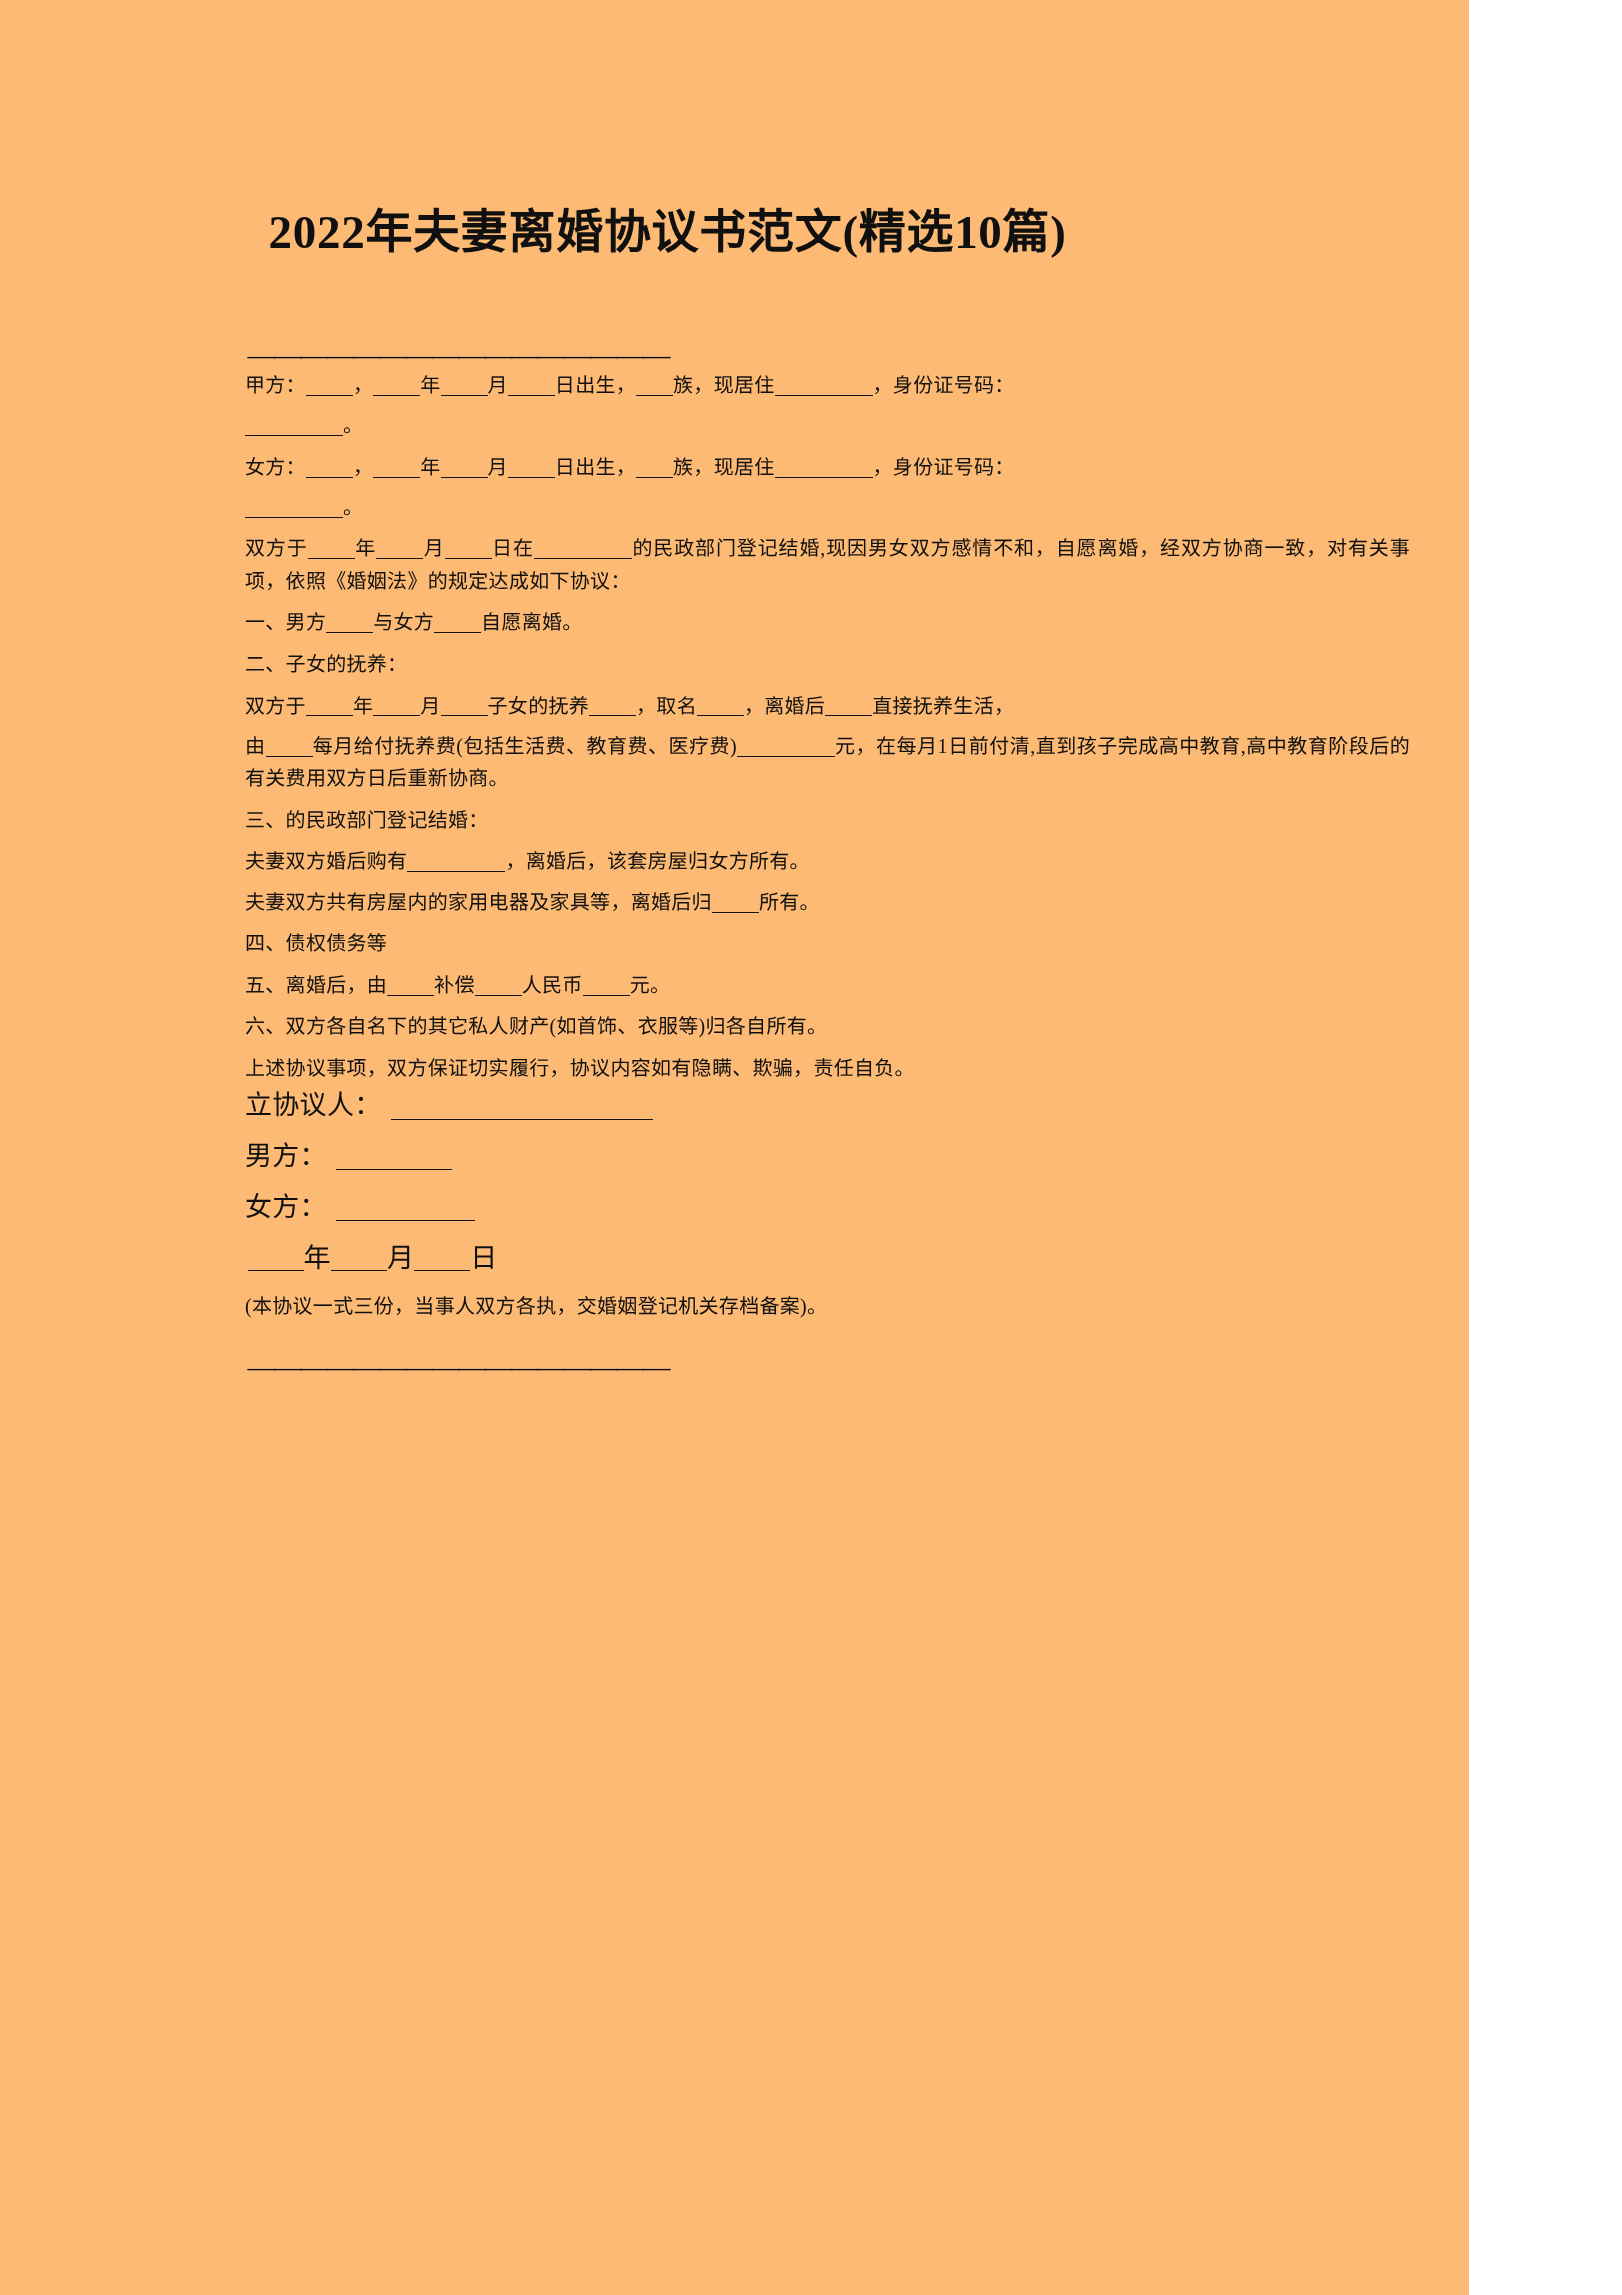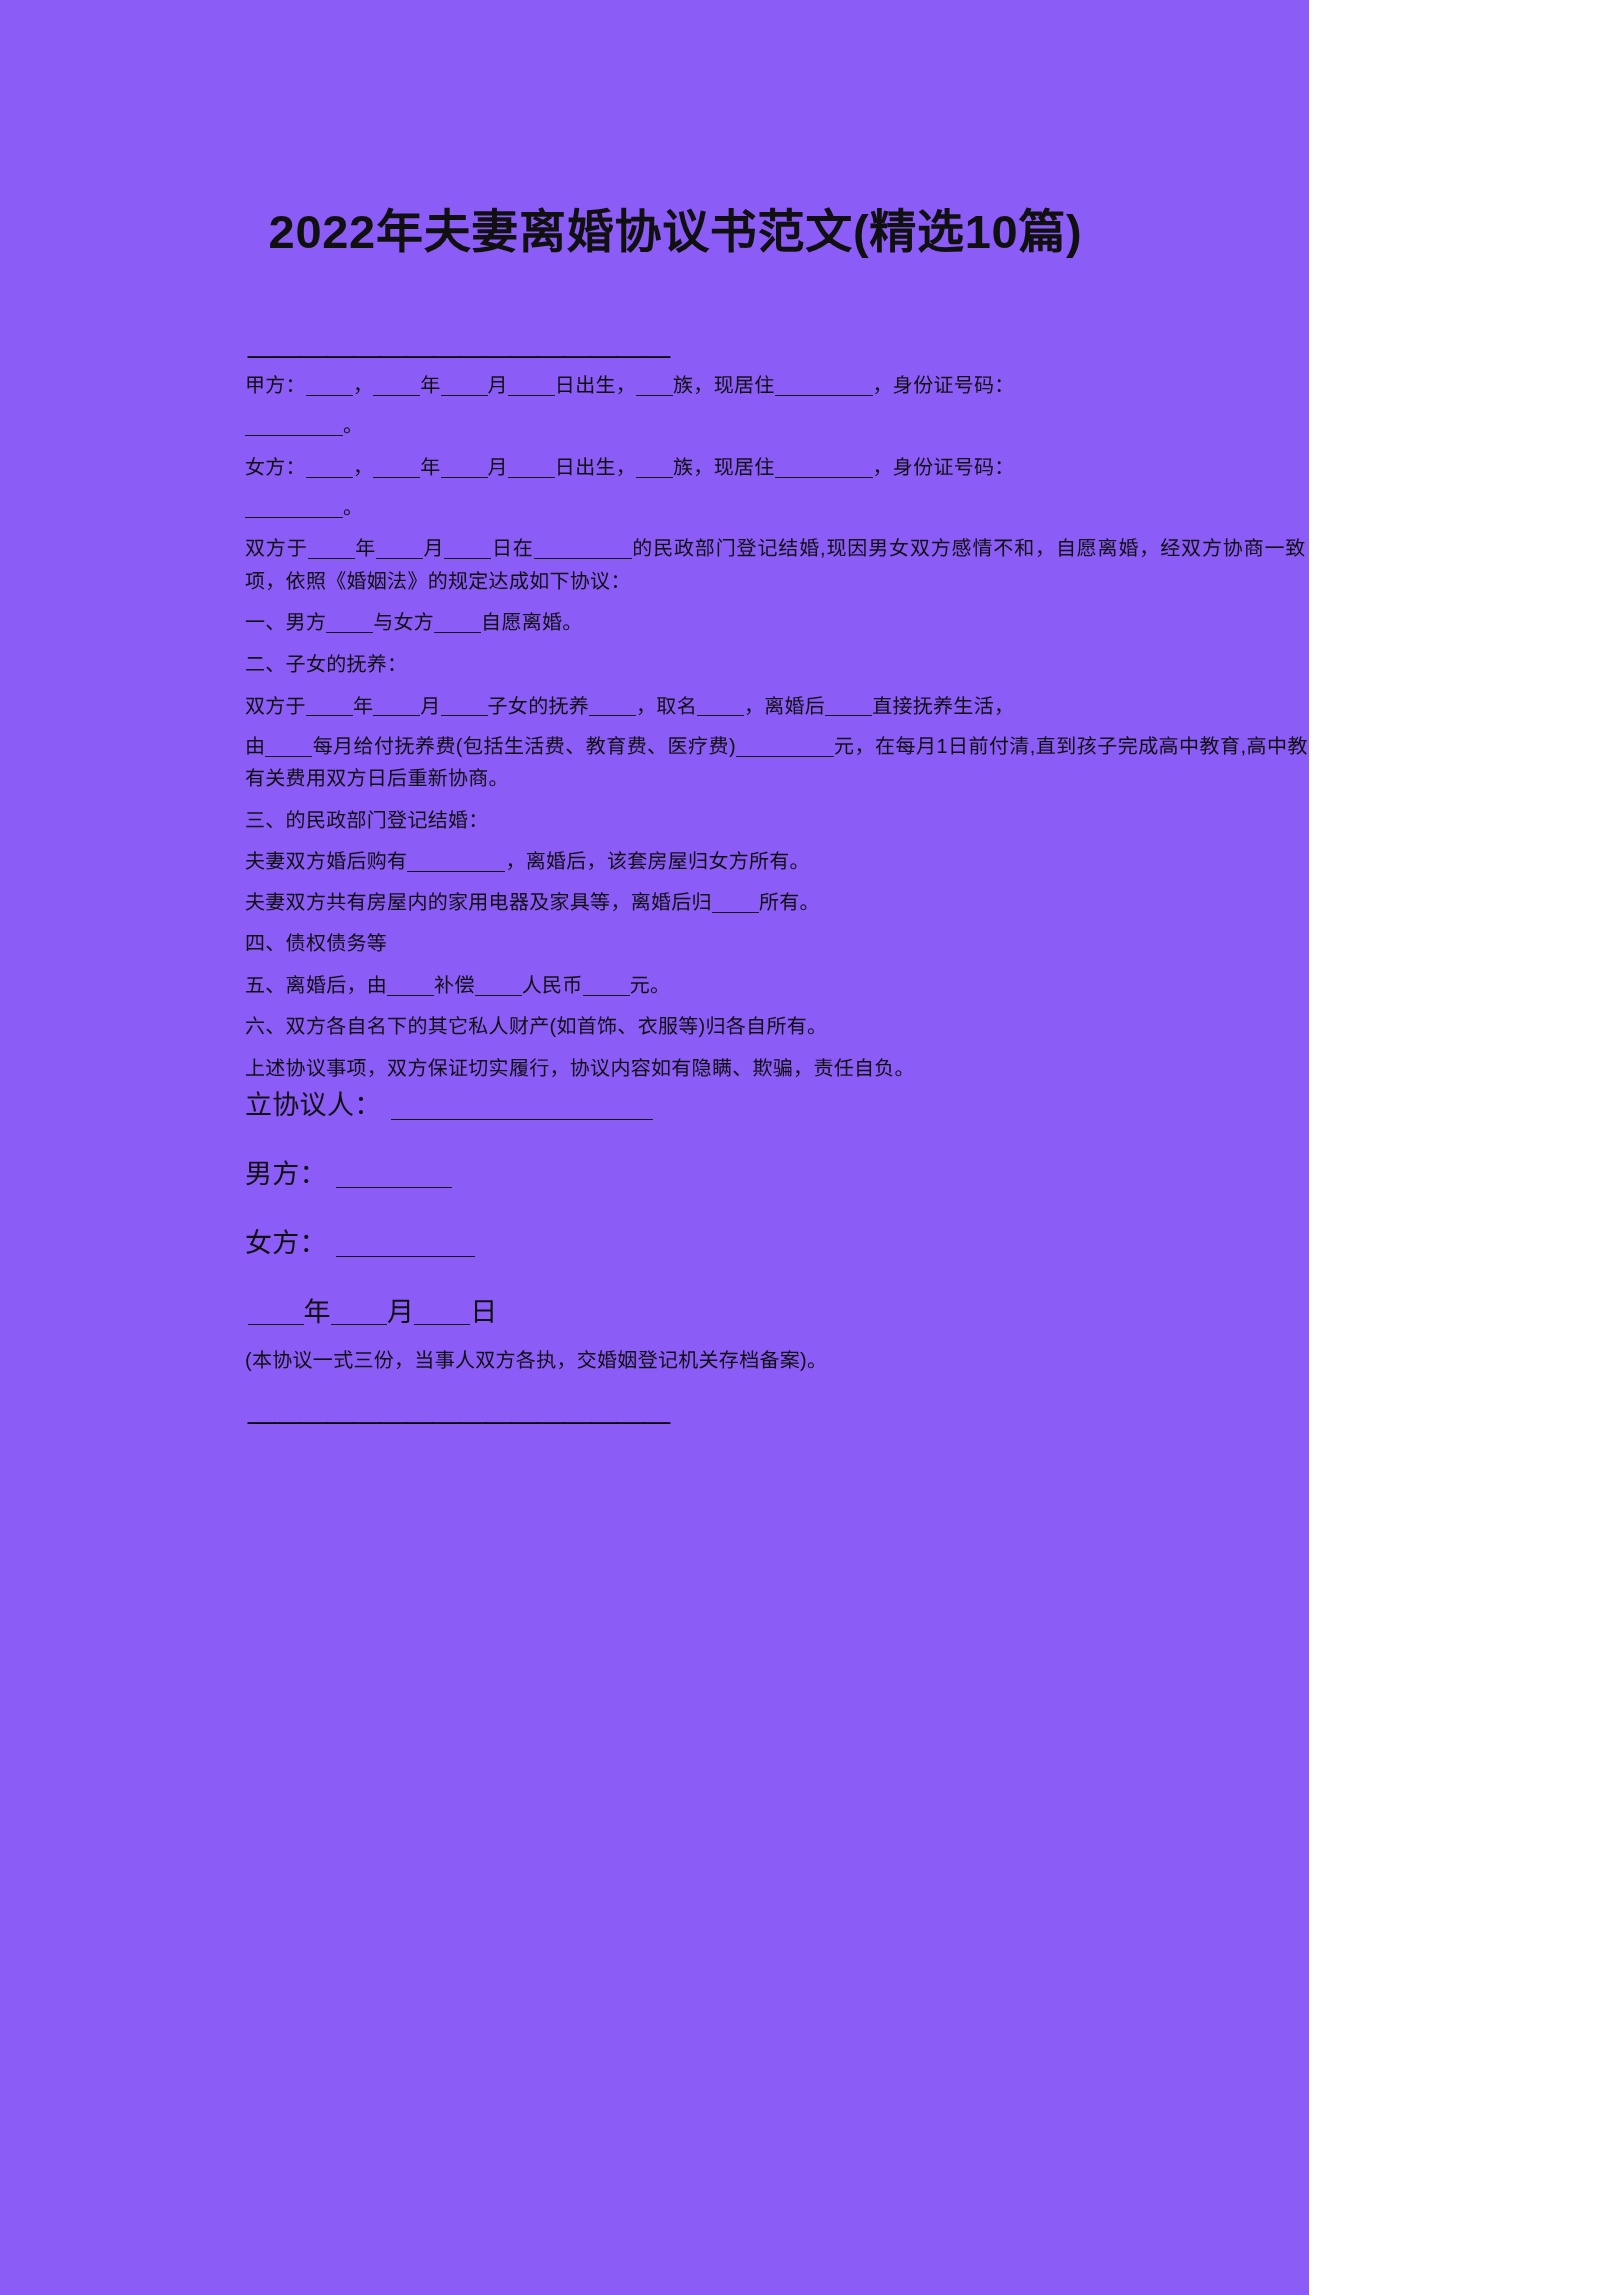--- a/index.html
+++ b/index.html
@@ -1,26 +1,26 @@
 <!DOCTYPE html>
 <html lang="zh-CN" style="font-size:10.5px"><head>
 <meta charset="utf-8">
 <style>
   html, body {
     margin: 0;
     padding: 0;
     background: #ffffff;
   }
   .page {
-    width: 1309px;
+    width: 1469px;
     height: 2295px;
-    background: #8b5cf6;
+    background: #fdba74;
     position: relative;
     box-sizing: border-box;
-    font-family: Liberation Sans, sans-serif;
+    font-family: Liberation Serif, serif;
     color: #101010;
     overflow: hidden;
   }
   .content {
     position: absolute;
     left: 245px;
     top: 0;
     width: 1165px;
   }
 
@@ -74,21 +74,21 @@
   .b-l   { width: 98px; }
 
   
   .sig-line {
     font-size: 27px;
     line-height: 1.62;
     margin: 0;
     white-space: nowrap;
     letter-spacing: 0.3px;
   }
-  .sig-line + .sig-line { margin-top: 25px; }
+  .sig-line + .sig-line { margin-top: 7px; }
   .sig-rule {
     display: inline-block;
     border-bottom: 1.3px solid #151515;
     vertical-align: -5.2px;
     height: 19.6px;
     margin-left: 9.2px;
   }
   .sr-wide { width: 262px; }
   .sr-mid  { width: 116px; }
   .sr-mid2 { width: 139px; }

